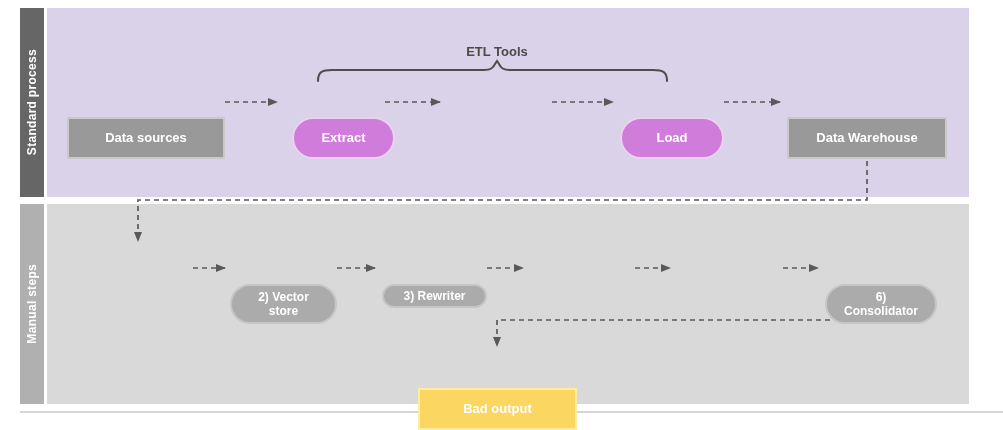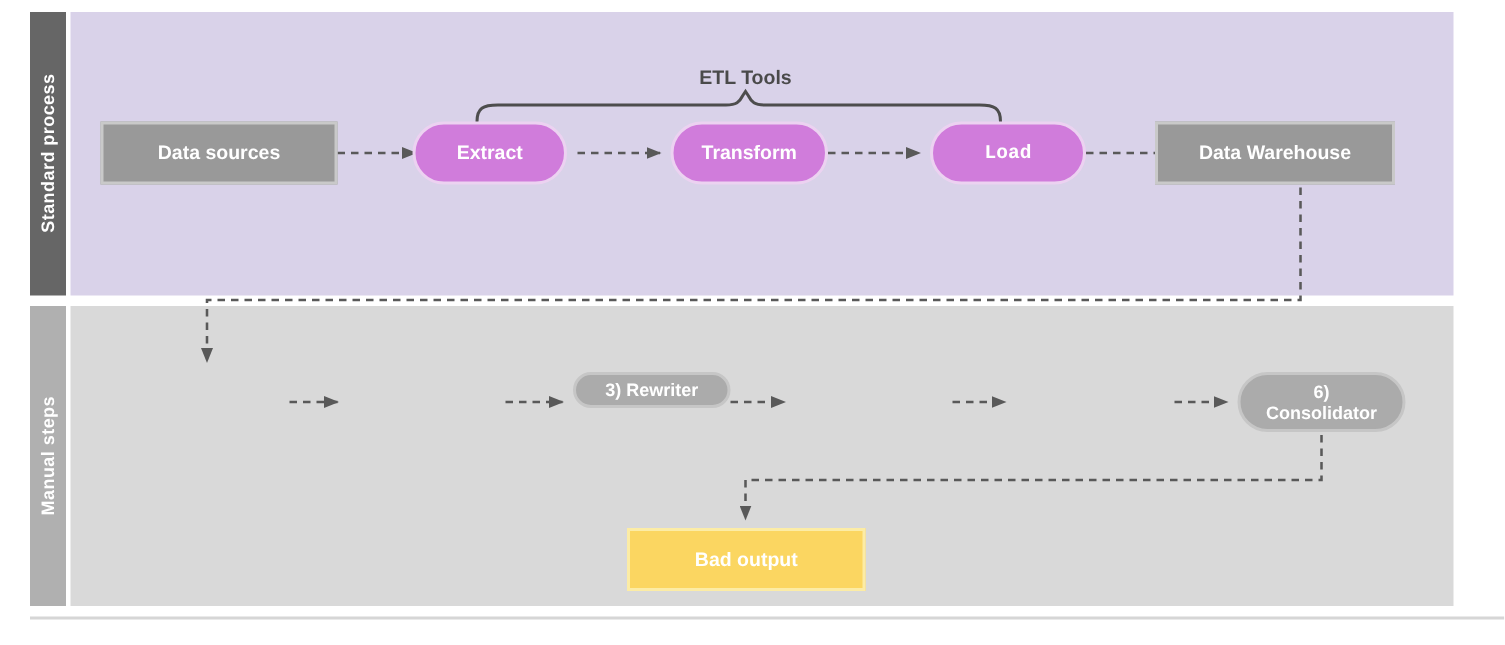--- a/index.html
+++ b/index.html
@@ -17,32 +17,32 @@
   .lane-body-standard { left:47px; top:8px; width:922px; height:189px; background:#d9d2e9; }
   .lane-body-manual   { left:47px; top:204px; width:922px; height:200px; background:#d9d9d9; }
 
   
   svg.connectors { position:absolute; left:0; top:0; width:1003px; height:430px; z-index:1; pointer-events:none; }
   .dash { stroke:#595959; stroke-width:1.7; fill:none; stroke-dasharray:5 4; }
   .brace { stroke:#4d4d4d; stroke-width:2; fill:none; stroke-linecap:round; }
 
   
   .node { position:absolute; z-index:2; display:flex; align-items:center; justify-content:center;
-          color:#ffffff; font-weight:bold; text-align:center; line-height:1.2; }
+          color:#ffffff; font-weight:bold; text-align:center; line-height:1.2;margin-top:36px; }
   .rect-gray { background:#999999; border:2px solid #c9c9c9; font-size:13px; }
   .pill-pink { background:#d07cdb; border:2px solid #ecd2f1; border-radius:21px; font-size:13px; white-space:nowrap; }
   .pill-gray { background:#ababab; border:2px solid #c6c6c6; border-radius:20px; font-size:12px; white-space:nowrap; }
   .wrap2 { white-space:pre-line; }
   .rect-yellow { background:#fbd661; border:2px solid #fcecA5; font-size:13px; }
 
   #node-data-sources   { left:67px;  top:81px;  width:158px; height:42px; }
-  #node-extract        { left:275px; top:81px;  width:103px; height:42px; }
+  #node-extract        { left:292px; top:81px;  width:103px; height:42px; }
   #node-transform      { left:447px; top:81px;  width:105px; height:42px; }
-  #node-load           { left:620px; top:81px;  width:104px; height:42px;font-family:Liberation Mono, monospace; }
-  #node-data-warehouse { left:770px; top:81px;  width:160px; height:42px; }
+  #node-load           { left:620px; top:81px;  width:104px; height:42px; }
+  #node-data-warehouse { left:787px; top:81px;  width:160px; height:42px; }
 
   #node-chunker      { left:85px;  top:248px; width:108px; height:40px; }
   #node-vector-store { left:230px; top:248px; width:107px; height:40px; }
   #node-rewriter     { left:382px; top:248px; width:105px; height:24px; }
   #node-retriever    { left:530px; top:248px; width:105px; height:40px; }
   #node-reranker     { left:677px; top:248px; width:106px; height:40px; }
   #node-consolidator { left:825px; top:248px; width:112px; height:40px; }
   #node-bad-output   { left:418px; top:352px; width:159px; height:42px; }
 
   .etl-tools-label { position:absolute; left:437px; top:44px; width:120px; z-index:2;
@@ -84,23 +84,24 @@
     <path class="dash" marker-end="url(#arrow)" d="M487,268 L523,268"></path>
     <path class="dash" marker-end="url(#arrow)" d="M635,268 L670,268"></path>
     <path class="dash" marker-end="url(#arrow)" d="M783,268 L818,268"></path>
     <path class="dash" marker-end="url(#arrow)" d="M881,290 L881,320 L497,320 L497,346"></path>
   </svg>
 
   <div class="etl-tools-label">ETL Tools</div>
 
   <div class="node rect-gray" id="node-data-sources">Data sources</div>
   <div class="node pill-pink" id="node-extract">Extract</div>
-  <div class="node pill-pink" id="node-transform">Transform</div>
   <div class="node pill-pink" id="node-load">Load</div>
   <div class="node rect-gray" id="node-data-warehouse">Data Warehouse</div>
 
+  <div class="node pill-gray wrap2" id="node-vector-store">2) Vector
+store</div>
   <div class="node pill-gray" id="node-rewriter">3) Rewriter</div>
   <div class="node pill-gray wrap2" id="node-consolidator">6)
 Consolidator</div>
   <div class="node rect-yellow" id="node-bad-output">Bad output</div>
 
   <div class="page-divider"></div>
 </div>
 
 </body></html>

